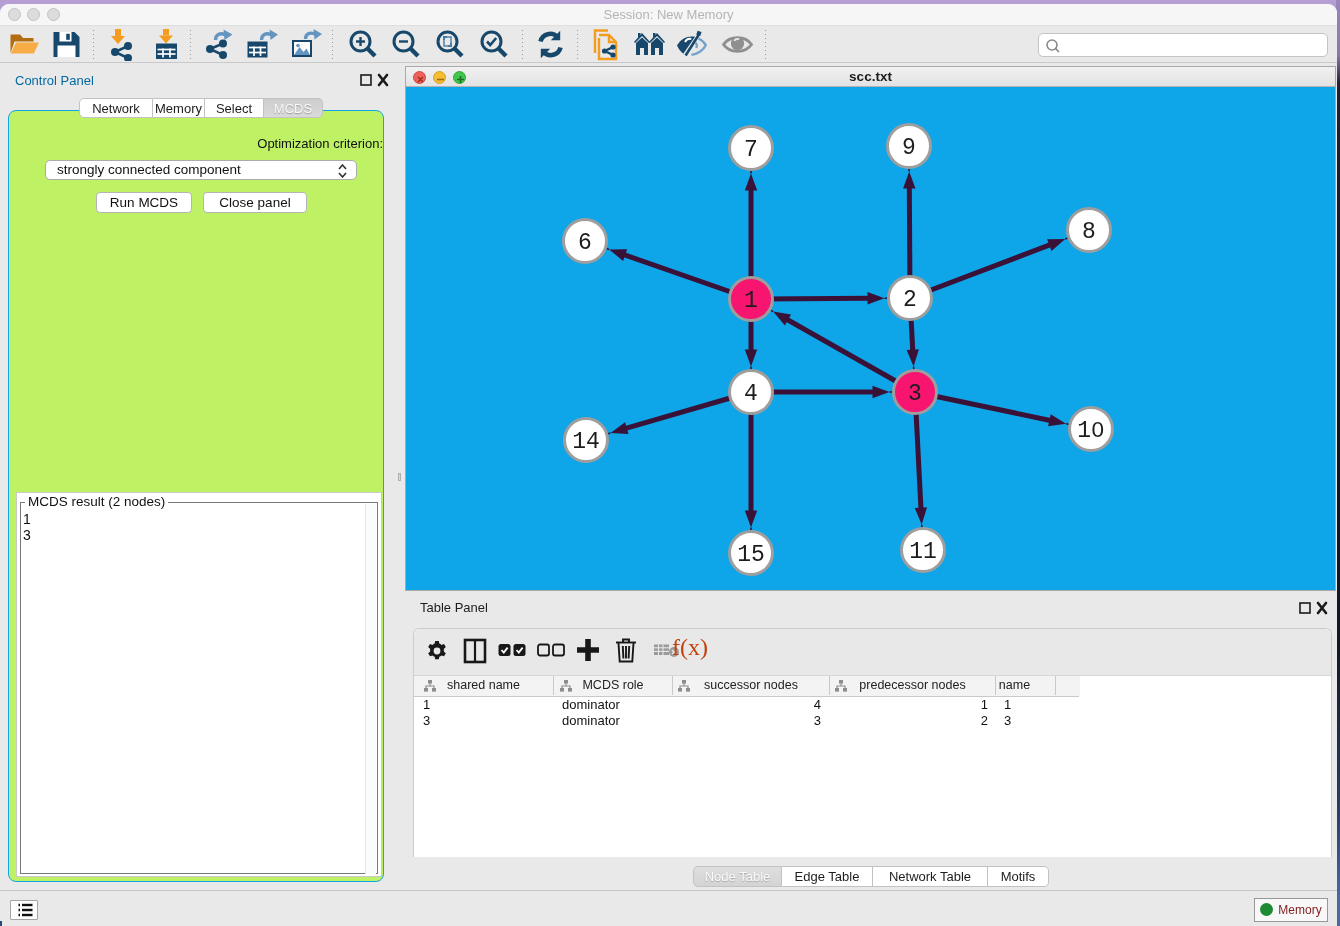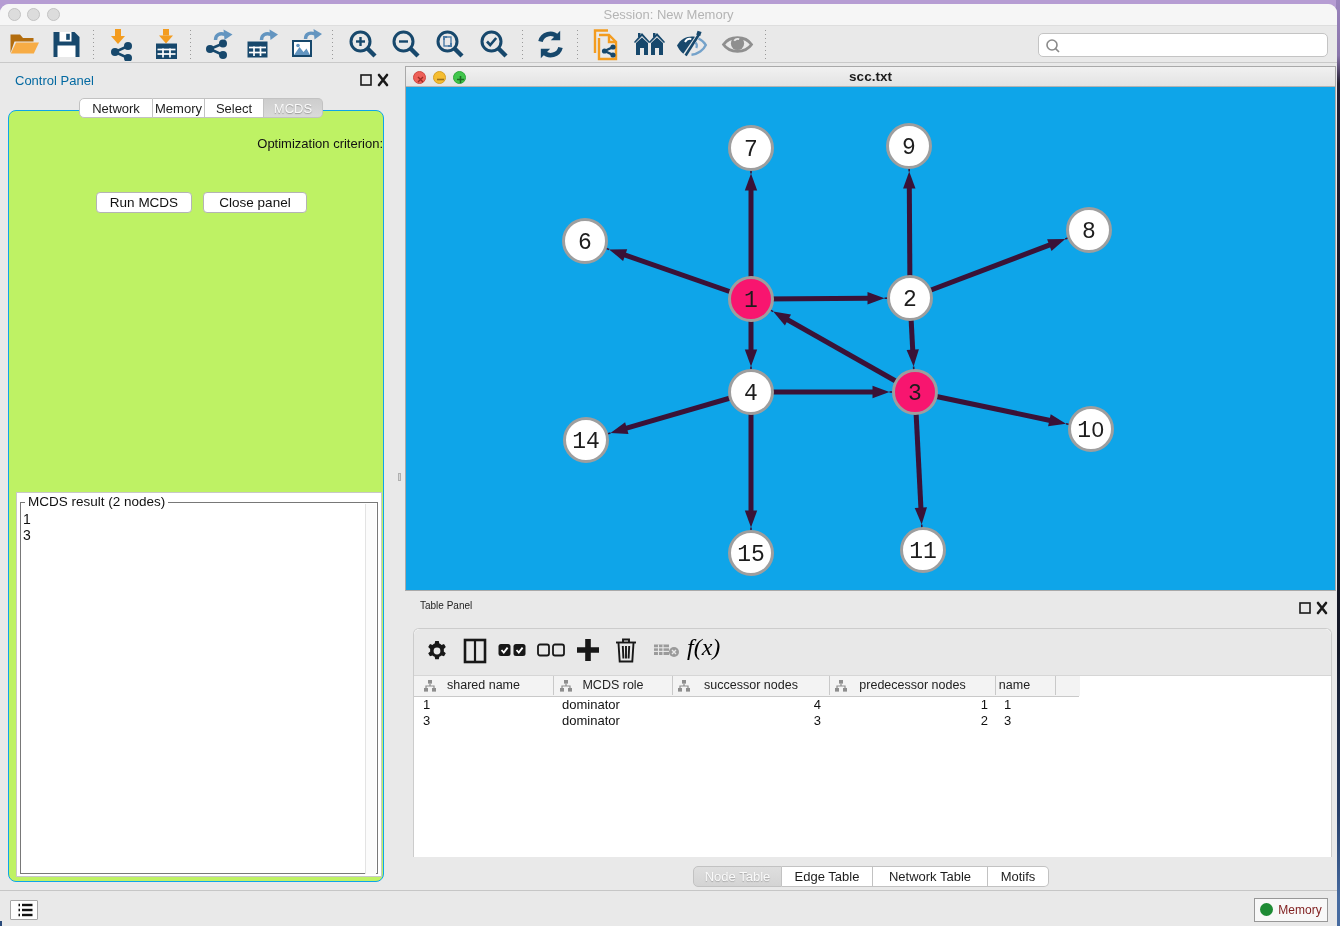--- a/index.html
+++ b/index.html
@@ -24,21 +24,21 @@
 #fieldset{position:absolute;left:3px;top:9px;width:358px;height:372px;border:1px solid #787878}
 #legend{position:absolute;left:4px;top:-9px;background:#fff;padding:0 3px;font-size:13.5px;color:#111}
 #resulttext{position:absolute;left:2px;top:9px;font-size:14px;color:#111;line-height:15.5px}
 #vscroll{position:absolute;right:1px;top:1px;width:11px;height:370px;background:#fbfbfb;border-left:1px solid #e3e3e3}
 #netwin{position:absolute;left:405px;top:62px;width:931px;height:525px;background:#0ea5e9;border:1px solid #a9a9a9}
 #nettitle{position:absolute;left:0;top:0;width:100%;height:20px;background:linear-gradient(#f1f1f1,#e3e3e3);border-bottom:1px solid #b3b3b3}
 .mtl{position:absolute;top:3.5px;width:13px;height:13px;border-radius:50%}
 #netname{position:absolute;top:2px;width:100%;text-align:center;font-size:13.5px;font-weight:bold;color:#1c1c1c}
 #graph{position:absolute;left:0;top:21px}
 #tpanel{position:absolute;left:405px;top:591px;width:932px;height:295px}
-#tphead{position:absolute;left:15px;top:5px;font-size:10px;color:#1d1d1d}
+#tphead{position:absolute;left:15px;top:5px;font-size:13px;color:#1d1d1d}
 #tbox{position:absolute;left:8px;top:33px;width:919px;height:229px;background:#fff;border:1px solid #cccccc;border-radius:6px 6px 0 0;border-bottom:none}
 #ttoolbar{position:absolute;left:0;top:0;width:100%;height:47px;background:#e8e8e8;border-radius:6px 6px 0 0;border-bottom:1px solid #d6d6d6}
 #thead{position:absolute;left:0;top:47px;width:666px;height:20px;background:#f3f3f3}
 .hcell{position:absolute;top:0;height:19px;border-right:1px solid #c9c9c9;font-size:12.5px;color:#222;text-align:center;line-height:19px}
 .hline{position:absolute;left:0;top:67px;width:665px;height:1px;background:#c9c9c9}
 .trow{position:absolute;font-size:13px;color:#111;height:16px;line-height:16px}
 #btabs{position:absolute;left:288px;top:271px;height:21px}
 .btab{position:absolute;top:0;height:21px;background:#fff;border:1px solid #c2c2c2;font-size:13px;color:#1d1d1d;text-align:center;line-height:20px}
 #statusbar{position:absolute;left:0;top:886px;width:1337px;height:36px;background:#e9e9e9;border-top:1px solid #c6c6c6}
 #lbtn{position:absolute;left:10px;top:9px;width:28px;height:20px;background:#fdfdfd;border:1px solid #a5a5a5;border-radius:1px}
@@ -221,20 +221,26 @@
     <svg width="32" height="14" style="position:absolute;left:359px;top:10px" viewBox="0 0 32 14">
         <rect x="2" y="2" width="10" height="10" fill="none" stroke="#1a1a1a" stroke-width="1.6"></rect>
         <path d="M20 2 L28 12 M28 2 L20 12" stroke="#1a1a1a" stroke-width="2.6" stroke-linecap="round"></path>
       </svg>
     <div id="tabwrap">
       <div class="cptab" style="left:70px;width:74px;border-radius:5px 0 0 5px">Network</div>
       <div class="cptab" style="left:144px;width:52px;border-left:none">Memory</div>
       <div class="cptab" style="left:196px;width:59px;border-left:none">Select</div>
       <div class="cptab" style="left:255px;width:59px;border-left:none;border-radius:0 5px 5px 0;background:linear-gradient(#cdcdcd,#dadada);color:#fafafa;text-shadow:0 1px 1px #9a9a9a">MCDS</div>
       <div id="optlabel">Optimization criterion:</div>
+      <div id="dropdown">strongly connected component
+        <svg width="9" height="14" style="position:absolute;right:9px;top:3px" viewBox="0 0 9 14">
+            <path d="M1 5 L4.5 1 L8 5" fill="none" stroke="#333" stroke-width="1.6"></path>
+            <path d="M1 9 L4.5 13 L8 9" fill="none" stroke="#333" stroke-width="1.6"></path>
+          </svg>
+      </div>
       <div class="btn" style="left:87px;width:96px">Run MCDS</div>
       <div class="btn" style="left:194px;width:104px">Close panel</div>
       <div id="resultbox">
         <div id="fieldset">
             <span id="legend">MCDS result (2 nodes)</span>
           <div id="resulttext">1<br>3</div>
           <div id="vscroll"></div>
         </div>
       </div>
     </div>
@@ -380,21 +386,21 @@
             </g>
             <g stroke="#e8e8e8" stroke-width="1.1">
               <line x1="1" y1="4.8" x2="16" y2="4.8"></line>
               <line x1="1" y1="8.4" x2="16" y2="8.4"></line>
               <line x1="5.5" y1="1.5" x2="5.5" y2="12"></line>
               <line x1="10" y1="1.5" x2="10" y2="12"></line>
             </g>
             <circle cx="21" cy="9" r="5" fill="#9a9a9a"></circle>
             <path d="M19 7 l4 4 M23 7 l-4 4" stroke="#e8e8e8" stroke-width="1.4"></path>
           </svg>
-        <div style="position:absolute;left:273px;top:5px;font-family:'Liberation Serif',serif;font-style:italic;font-size:24px;color:#000000">f(x)</div>
+        <div style="position:absolute;left:258px;top:5px;font-family:'Liberation Serif',serif;font-size:24px;color:#c2410c">f(x)</div>
       </div>
       <div id="thead">
         <div class="hcell" style="left:0;width:140px">shared name</div>
         <div class="hcell" style="left:140px;width:119px">MCDS role</div>
         <div class="hcell" style="left:259px;width:157px">successor nodes</div>
         <div class="hcell" style="left:416px;width:166px">predecessor nodes</div>
         <div class="hcell" style="left:560px;width:82px">name</div>
         <svg class="treeic" style="position:absolute;left:9px;top:3px" width="14" height="14" viewBox="0 0 14 14">
             <g fill="#8d8d8d">
               <rect x="5" y="1" width="4" height="3.6"></rect>

